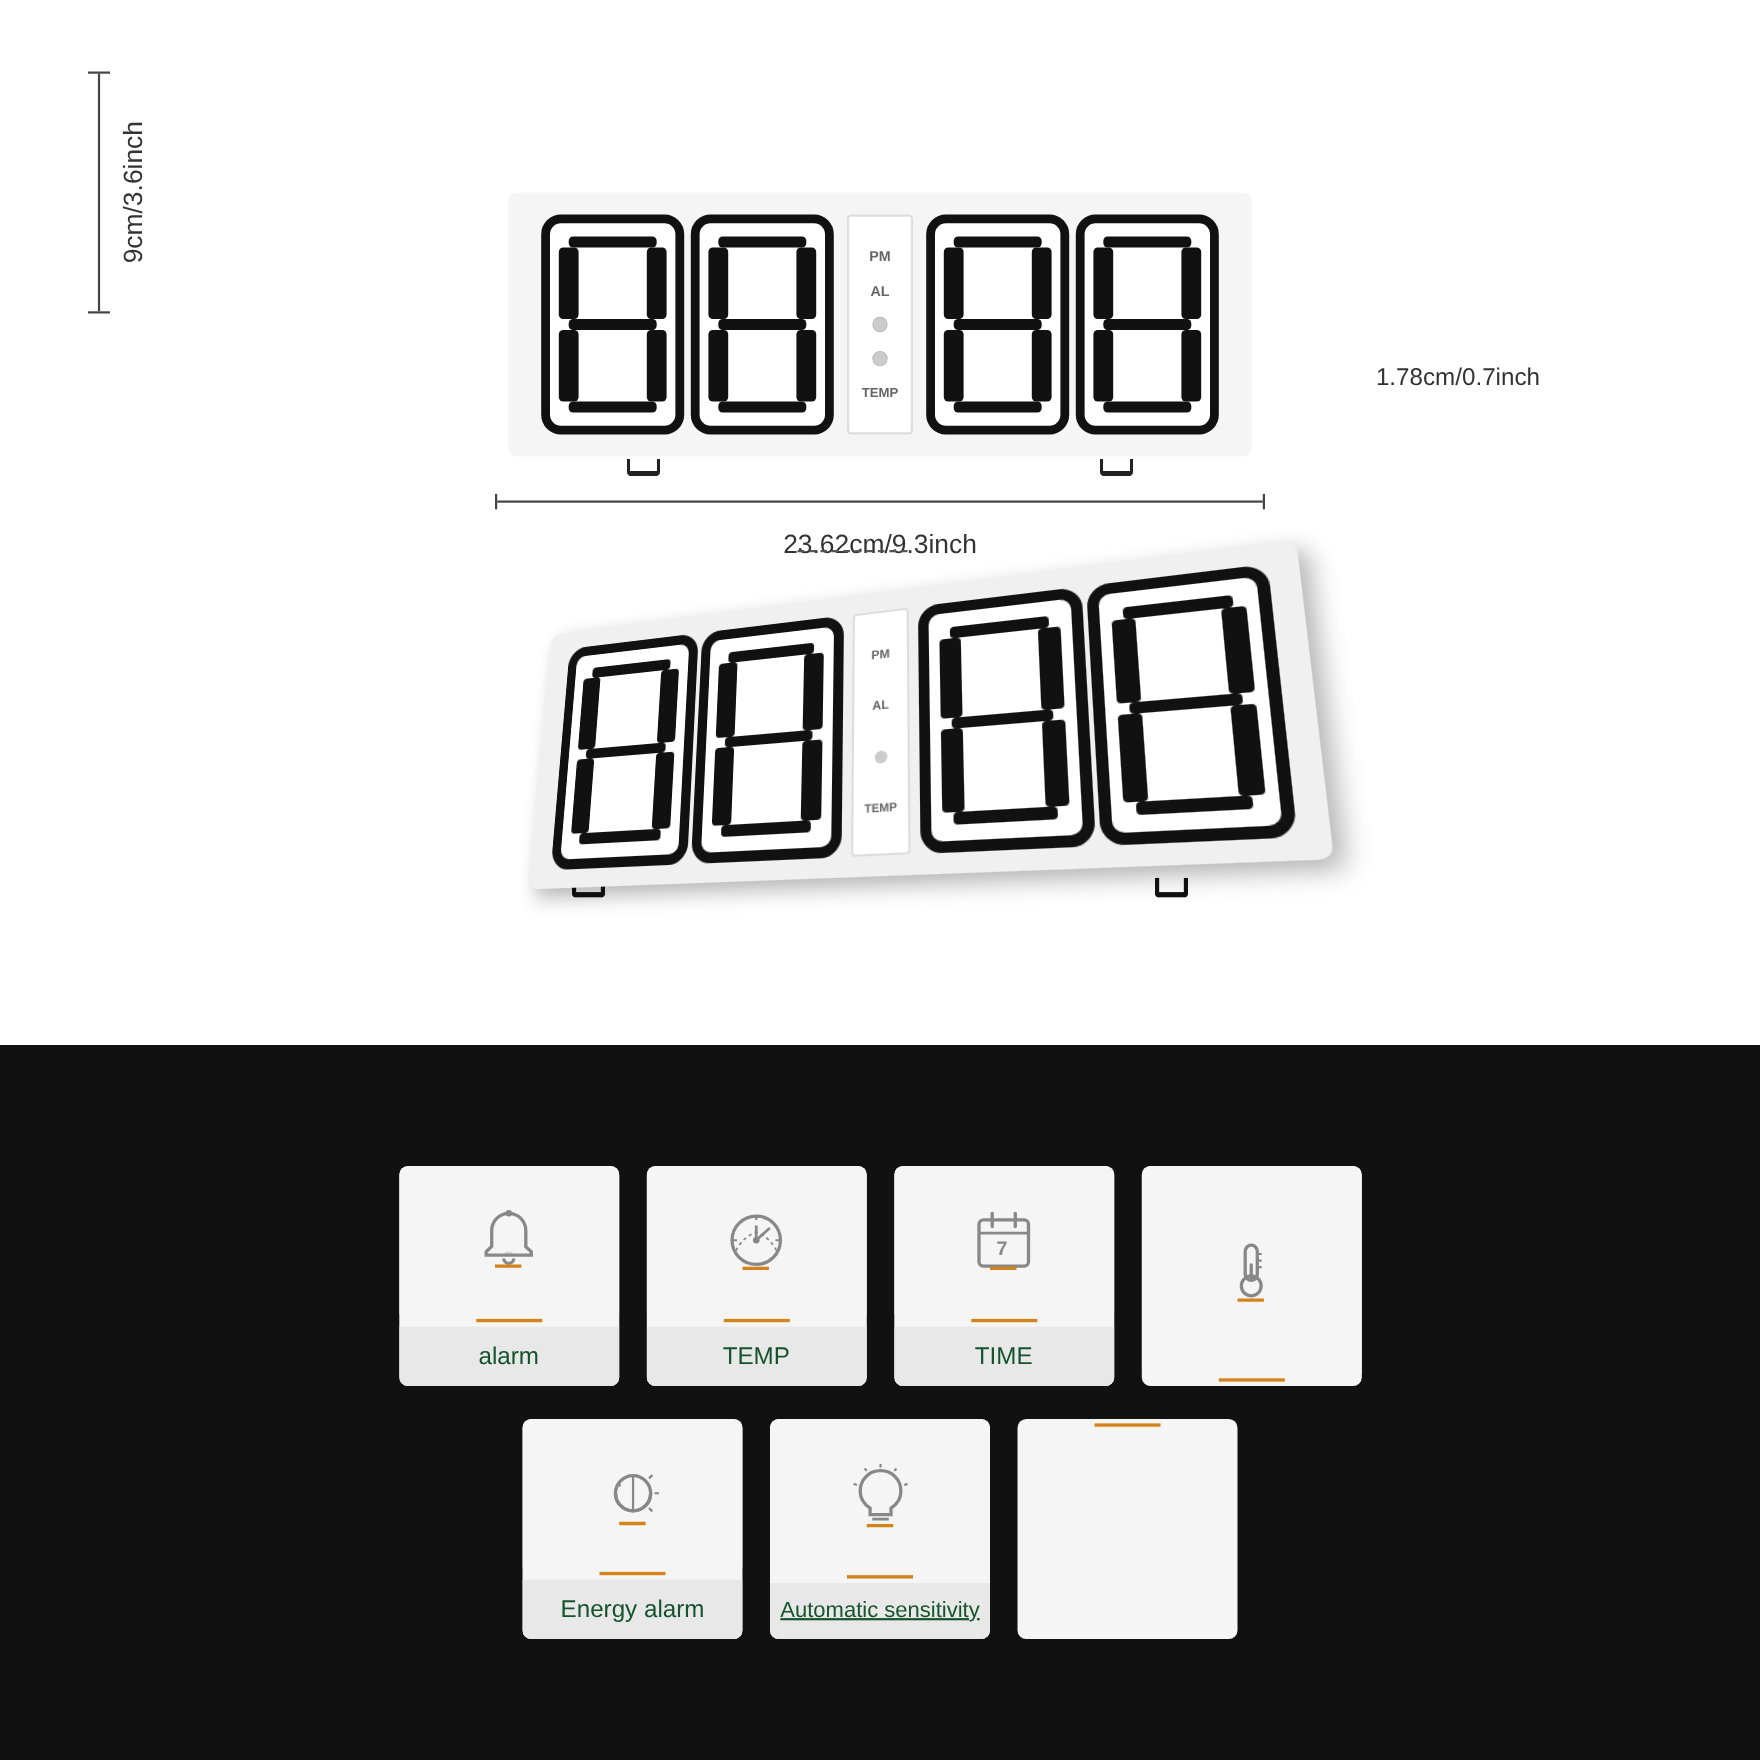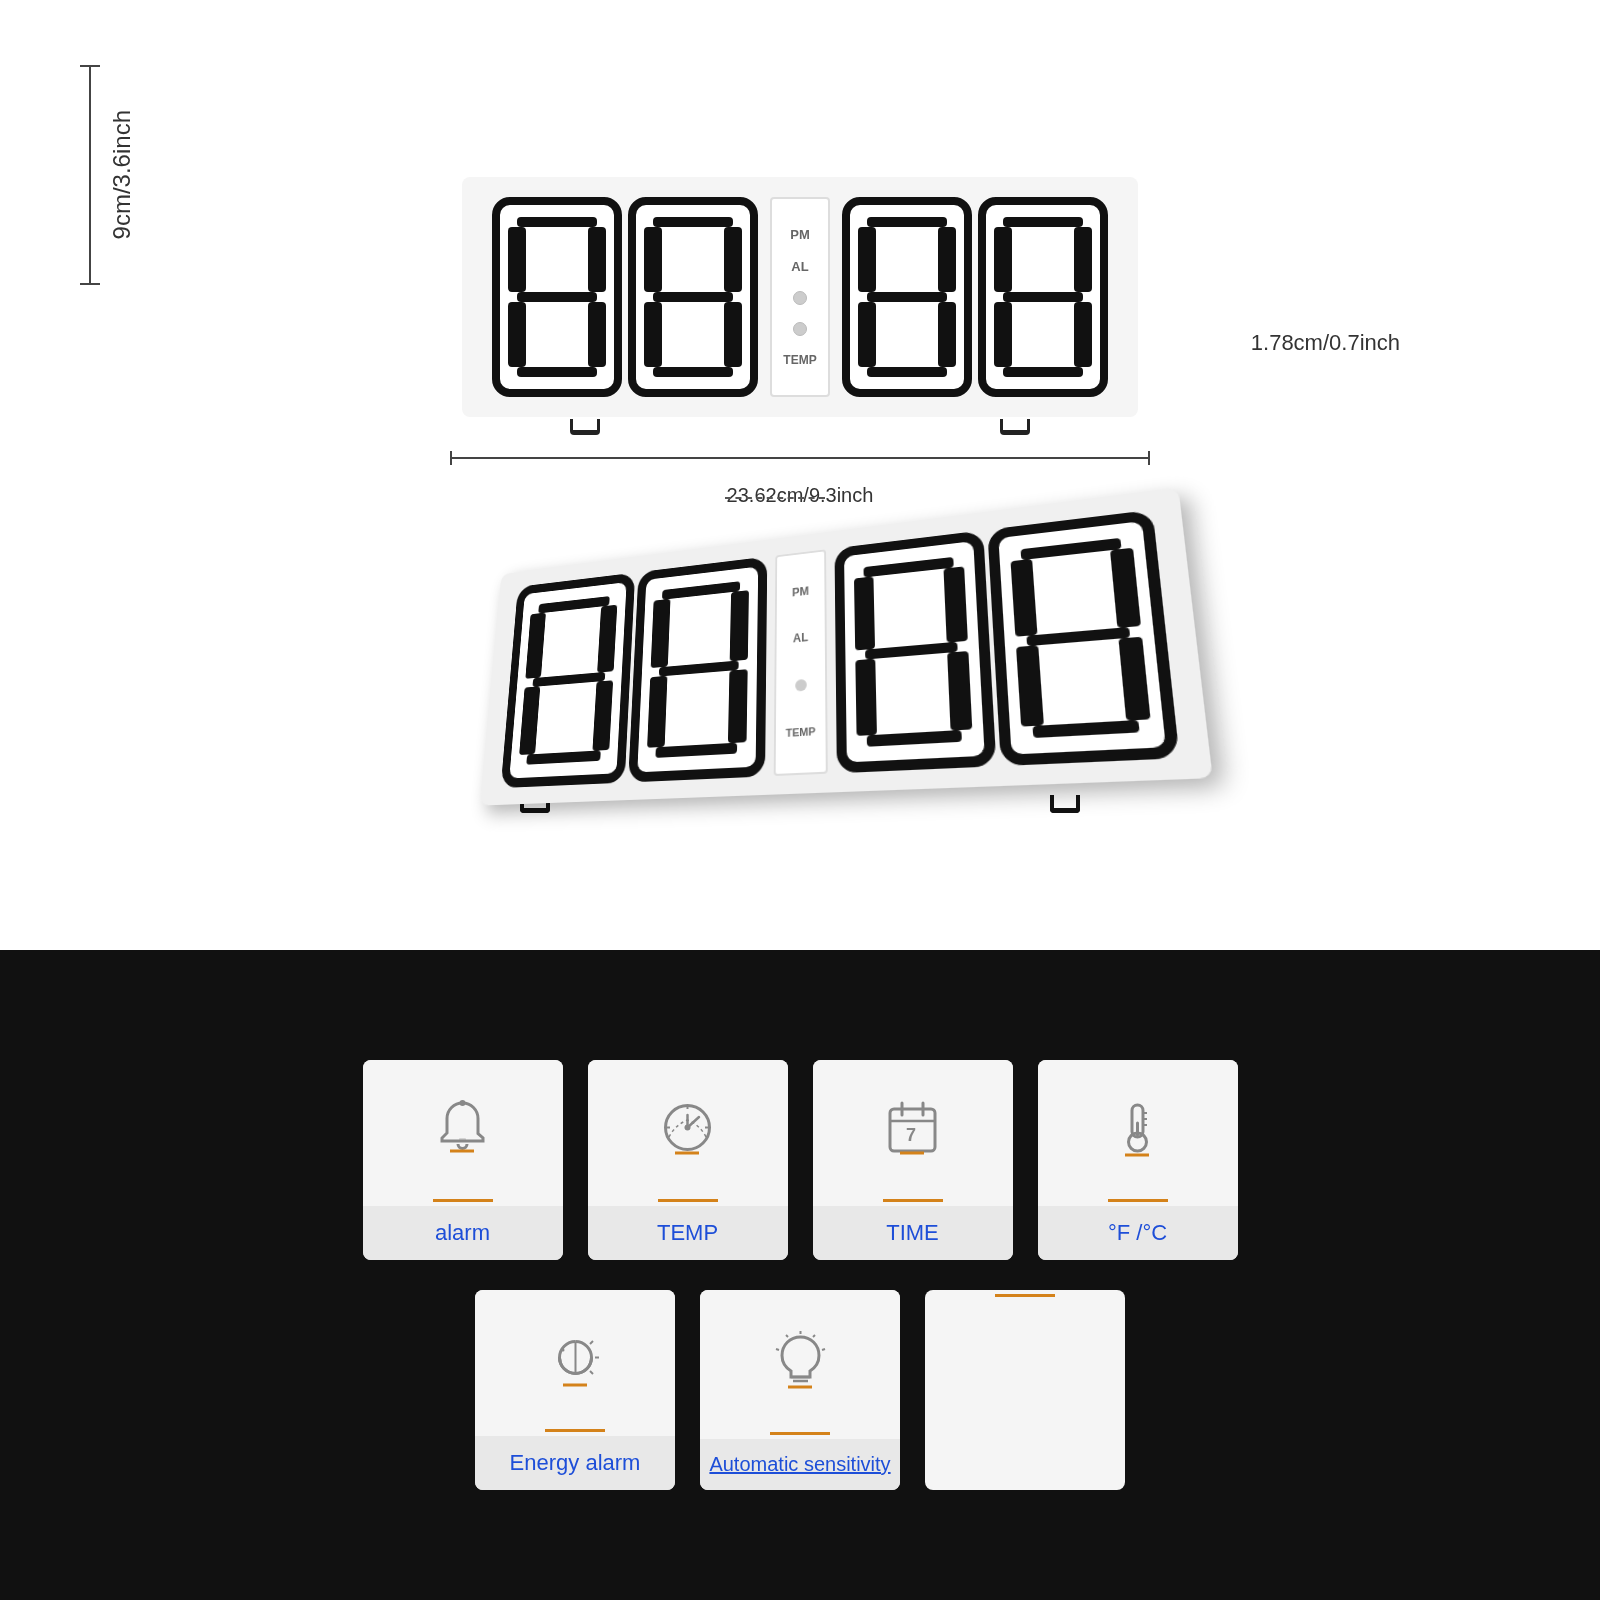--- a/index.html
+++ b/index.html
@@ -210,21 +210,21 @@
 
     .feature-label-area {
       width: 100%;
       background: #e8e8e8;
       padding: 14px 8px;
       text-align: center;
     }
 
     .feature-label {
       font-size: 22px;
-      color: #1d4ed8;
+      color: #14532d;
       font-weight: 500;
     }
 
     .icon-svg {
       width: 65px;
       height: 65px;
     }
 
     .vert-bracket {
       display: flex;
@@ -335,21 +335,21 @@
       <div style="width:30px; height:16px; border-bottom:5px solid #222; border-left:3px solid #222; border-right:3px solid #222; border-radius:0 0 4px 4px;"></div>
     </div>
   </div>
 
   <div style="margin-top:16px; display:flex; flex-direction:column; align-items:center;">
     <div style="display:flex; align-items:center; width:700px;">
       <div style="width:2px; height:14px; background:#444;"></div>
       <div style="flex:1; height:2px; background:#444;"></div>
       <div style="width:2px; height:14px; background:#444;"></div>
     </div>
-    <div style="font-size:20px; color:#333; margin-top:19px;">23.62cm/9.3inch</div>
+    <div style="font-size:24px; color:#333; margin-top:19px;">23.62cm/9.3inch</div>
   </div>
 
   <div style="position:absolute; right:200px; top:330px; display:flex; flex-direction:column; align-items:flex-start; gap:4px;">
     <div style="font-size:22px; color:#333; font-weight:500;">1.78cm/0.7inch</div>
   </div>
 
   <div style="position:relative; margin-top:20px;">
     
     <div style="position:absolute; right:340px; top:-30px; display:flex; align-items:center; gap:4px;">
       <div style="border-top: 2px dashed #555; width:100px;"></div>
@@ -501,23 +501,20 @@
           <line x1="32.5" y1="40" x2="32.5" y2="28" stroke="#888" stroke-width="3" stroke-linecap="round"></line>
 
           <line x1="38" y1="18" x2="42" y2="18" stroke="#888" stroke-width="2"></line>
           <line x1="38" y1="24" x2="42" y2="24" stroke="#888" stroke-width="2"></line>
           <line x1="38" y1="30" x2="42" y2="30" stroke="#888" stroke-width="2"></line>
 
           <line x1="20" y1="60" x2="44" y2="60" stroke="#d4821a" stroke-width="3"></line>
         </svg>
       </div>
       <div class="feature-divider"></div>
-      <div class="feature-label-area">
-        <span class="feature-label">°F /°C</span>
-      </div>
     </div>
 
   </div>
 
   <div class="features-row">
 
     <div class="feature-card">
       <div class="feature-icon-area">
         <svg class="icon-svg" viewBox="0 0 65 65" fill="none" xmlns="http://www.w3.org/2000/svg">
 

